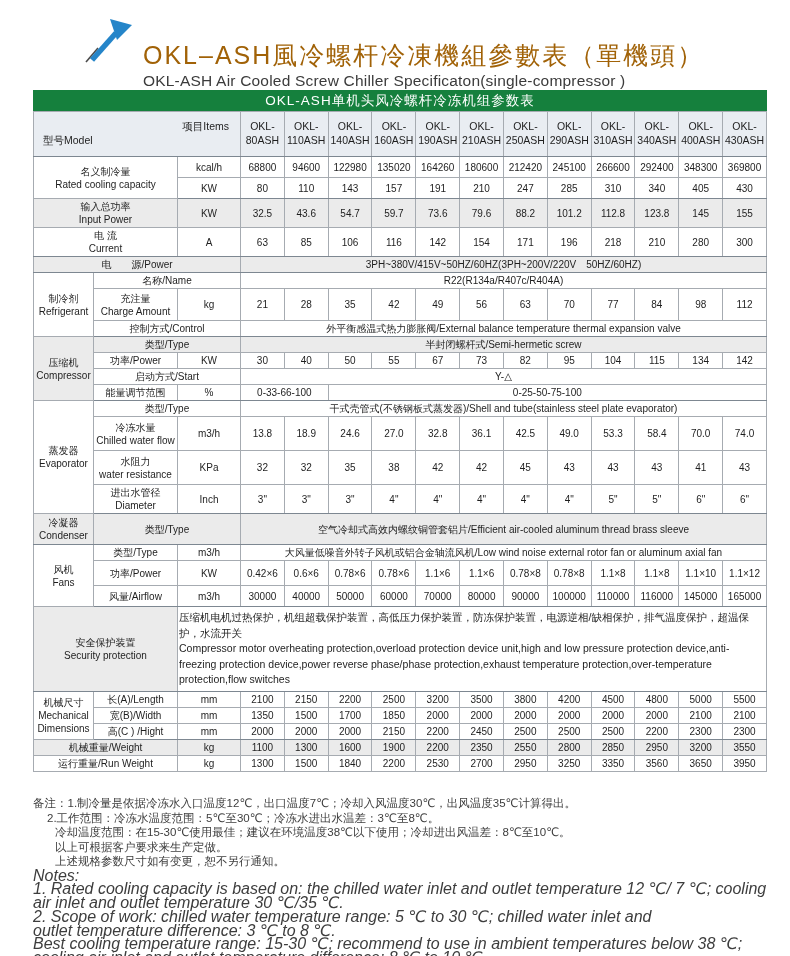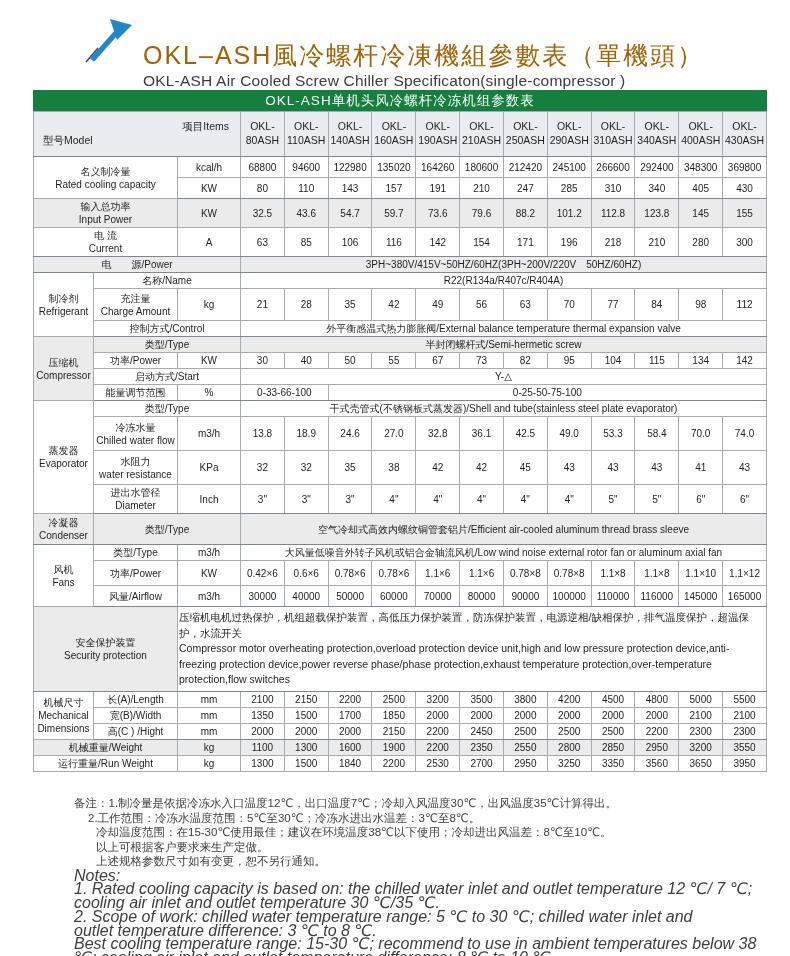--- a/index.html
+++ b/index.html
@@ -36,21 +36,21 @@
   tr.gray td{background:#ebebeb;}
   td.gray{background:#ebebeb;}
   tr.sep td{border-bottom:1.5px solid #7d8791;}
   td.grp,td.lbl,td.unit{font-size:10px;}
   td.val{font-size:10px;}
   td.num{font-size:10px;letter-spacing:0;}
   td.left{text-align:left;padding:3px 8px;font-size:10.5px;}
   td.left .pline{line-height:15.5px;text-align:left;}
   
   .notes{margin-top:24px;width:740px;color:#3d3d3d;}
-  .note-line{white-space:pre-wrap;margin-left:41px;}
+  .note-line{white-space:pre-wrap;}
   .note-line.cn{font-size:11.5px;line-height:14.5px;}
   .note-line.en{font-size:16px;line-height:13.8px;font-style:italic;}
 </style>
 </head>
 <body>
 
 <div class="page">
 
   <div class="titleblock">
     <svg class="logo" viewBox="0 0 54 52" xmlns="http://www.w3.org/2000/svg">

